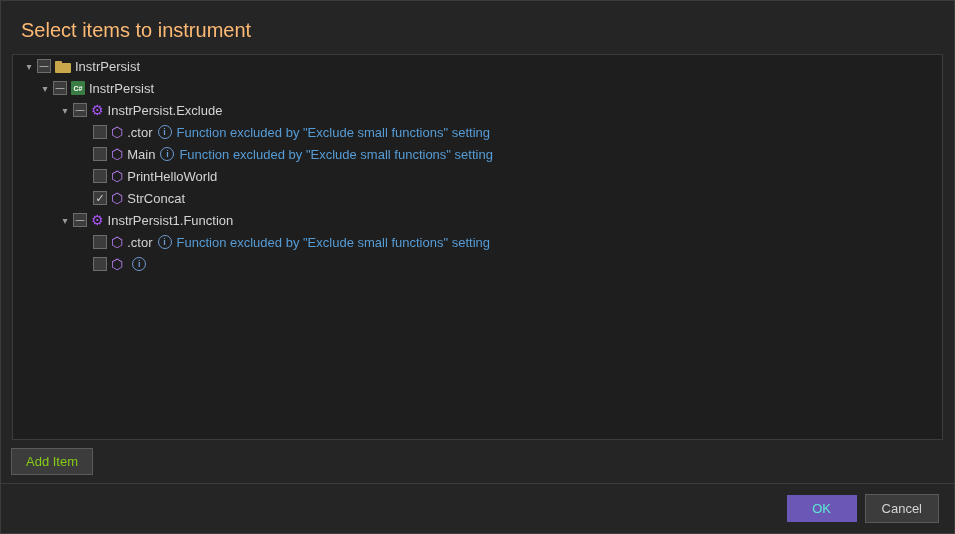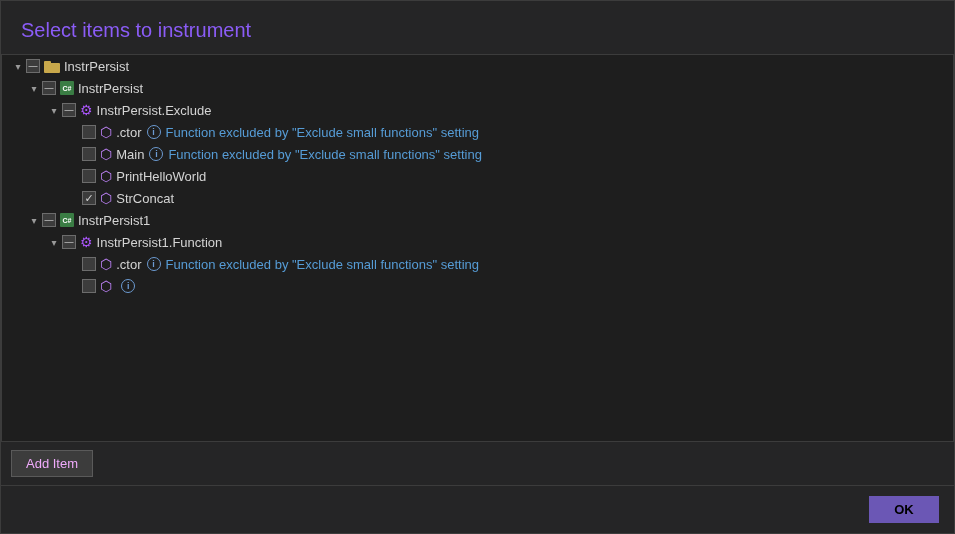--- a/index.html
+++ b/index.html
@@ -21,39 +21,39 @@
       background: #252526;
       border: 1px solid #3c3c3c;
       display: flex;
       flex-direction: column;
     }
 
     .dialog-title {
       padding: 18px 20px 12px 20px;
       font-size: 20px;
       font-weight: 300;
-      color: #8b5cf6;
+      color: #fdba74;
       background: #252526;
     }
 
     .dialog-body {
       flex: 1;
       display: flex;
       flex-direction: column;
       overflow: hidden;
       padding: 0 0 0 0;
     }
 
     .tree-area {
       flex: 1;
       overflow-y: auto;
       overflow-x: hidden;
       background: #1e1e1e;
       border: 1px solid #3c3c3c;
-      margin: 0 0;
+      margin: 0 11px;
       position: relative;
     }
 
     .tree-area::-webkit-scrollbar {
       width: 14px;
     }
     .tree-area::-webkit-scrollbar-track {
       background: #3c3c3c;
     }
     .tree-area::-webkit-scrollbar-thumb {
@@ -148,46 +148,45 @@
       text-decoration: none;
       cursor: pointer;
     }
 
     .footer-actions {
       padding: 8px 10px;
     }
 
     .add-item-btn {
       background: #3c3c3c;
-      color: #f0abfc;
+      color: #84cc16;
       border: 1px solid #5a5a5a;
       padding: 5px 14px;
       cursor: pointer;
       font-size: 13px;
     }
 
     .dialog-footer {
       display: flex;
       justify-content: flex-end;
       align-items: center;
       padding: 10px 15px;
       gap: 8px;
       background: #252526;
       border-top: 1px solid #3c3c3c;
     }
 
     .btn-ok {
       background: #6b57b5;
-      color: #000000;
+      color: #5eead4;
       border: none;
       padding: 6px 24px;
       font-size: 13px;
       cursor: pointer;
       min-width: 70px;
-      font-weight: bold;
     }
 
     .btn-cancel {
       background: #3c3c3c;
       color: #d4d4d4;
       border: 1px solid #5a5a5a;
       padding: 6px 16px;
       font-size: 13px;
       cursor: pointer;
       min-width: 70px;
@@ -278,27 +277,20 @@
       </div>
 
       <div class="tree-row">
         <span class="indent" style="width:60px"></span>
         <span class="expand-btn leaf"></span>
         <span class="checkbox checked"></span>
         <span style="color:#c084fc;font-size:14px;margin-right:4px;flex-shrink:0">⬡</span>
         <span class="node-label">StrConcat</span>
       </div>
 
-      <div class="tree-row">
-        <span class="indent" style="width:20px"></span>
-        <span class="expand-btn expanded"></span>
-        <span class="checkbox indeterminate"></span>
-        <span class="icon-csharp-box">C#</span>
-        <span class="node-label">InstrPersist1</span>
-      </div>
 
       <div class="tree-row">
         <span class="indent" style="width:40px"></span>
         <span class="expand-btn expanded"></span>
         <span class="checkbox indeterminate"></span>
         <span style="color:#a855f7;font-size:14px;margin-right:4px;flex-shrink:0">⚙</span>
         <span class="node-label">InstrPersist1.Function</span>
       </div>
 
       <div class="tree-row">
@@ -323,15 +315,16 @@
     </div>
 
     <div class="footer-actions">
       <button class="add-item-btn">Add Item</button>
     </div>
 
   </div>
 
   <div class="dialog-footer">
     <button class="btn-ok">OK</button>
+    <button class="btn-cancel">Cancel</button>
   </div>
 
 </div>
 
 </body></html>

